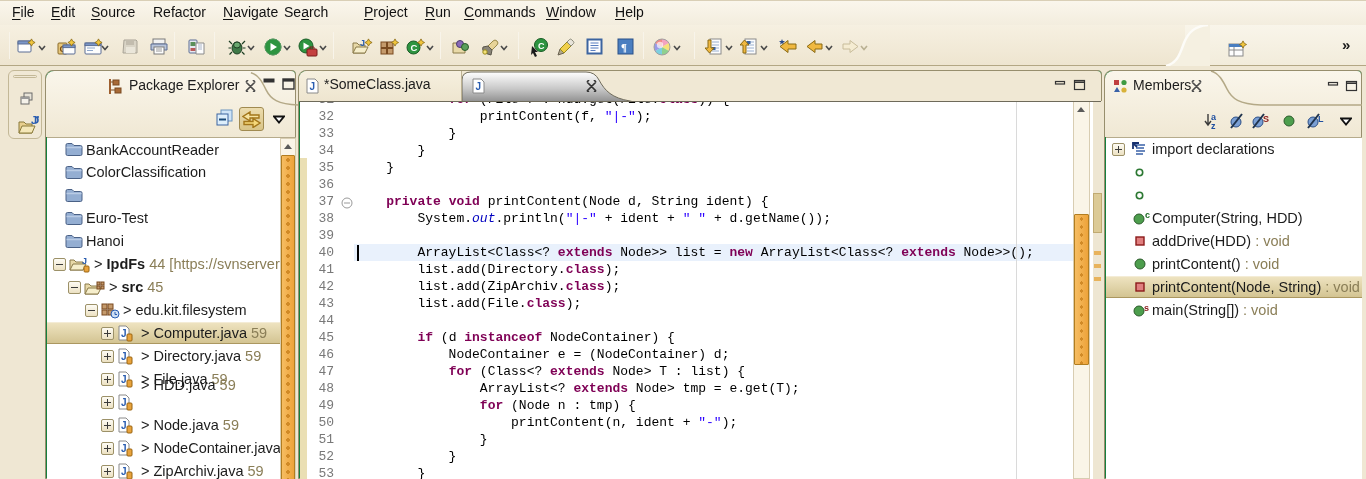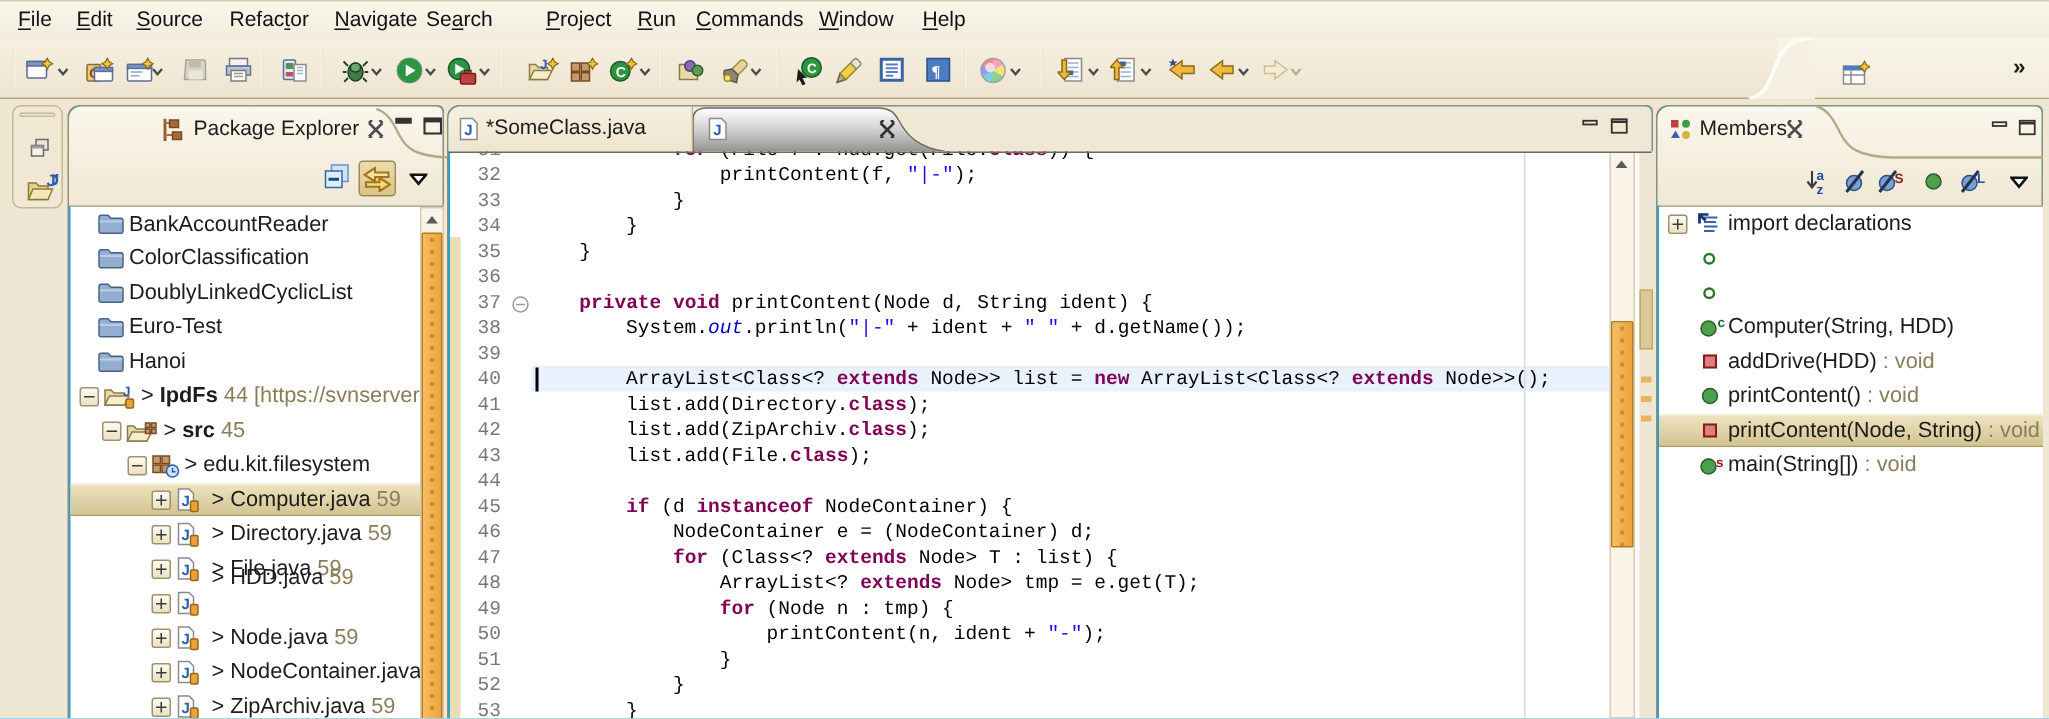--- a/index.html
+++ b/index.html
@@ -10,21 +10,21 @@
 #menubar{position:absolute;left:0;top:0;width:1366px;height:25px;
   background:linear-gradient(#faf6ec,#f3edde);border-top:1px solid #d9cfb6;
   font-size:14px;color:#111;}
 #menubar span{position:absolute;top:3px;}
 #menubar u{text-decoration:underline;text-underline-offset:2px;}
 
 #toolbar{position:absolute;left:0;top:25px;width:1366px;height:41px;
   background:linear-gradient(#f6f0e1,#eee5d0);border-bottom:1px solid #b3a784;}
 .tsep{position:absolute;top:7px;width:1px;height:27px;background:#cbbf9f;border-right:1px solid #f8f4ea;}
 
-.panel{position:absolute;background:#0ea5e9;}
+.panel{position:absolute;background:#15803d;}
 .phead{position:absolute;left:0;top:0;right:0;background:linear-gradient(#faf6eb,#f0e8d4);}
 .pwhite{position:absolute;background:#fff;overflow:hidden;}
 .ptext{font-size:14px;color:#1c1c1c;}
 
 .trow{position:absolute;height:23px;line-height:23px;white-space:nowrap;font-size:14.5px;color:#1c1c1c;}
 .num{color:#8a7e57;}
 .sel{position:absolute;background:linear-gradient(#eee3c0,#d3c492);border-top:1px solid #f4ecd6;border-bottom:1px solid #ab9760;}
 .ebox{position:absolute;width:13px;height:13px;background:linear-gradient(#fdfbf4,#ece1c2);border:1px solid #9c9168;border-radius:2px;}
 .ebox:before{content:"";position:absolute;left:2px;right:2px;top:5px;height:1px;background:#3a3a3a;}
 .ebox.plus:after{content:"";position:absolute;top:2px;bottom:2px;left:5px;width:1px;background:#3a3a3a;}
@@ -316,21 +316,20 @@
       <div class="trow" style="left:39px;top:1px;">BankAccountReader</div>
       <svg class="abs" style="left:18px;top:27px" width="18" height="15" viewBox="0 0 18 15">
 <path d="M1,3 Q1,1.5 2.5,1.5 L7,1.5 L9,3.5 L15.5,3.5 Q17,3.5 17,5 L17,12 Q17,13.5 15.5,13.5 L2.5,13.5 Q1,13.5 1,12 Z" fill="#94aed2" stroke="#4a6186"></path>
 <path d="M1.5,5.5 L16.5,5.5" stroke="#b9cbe4" stroke-width="1.5"></path>
 </svg>
       <div class="trow" style="left:39px;top:23px;">ColorClassification</div>
       <svg class="abs" style="left:18px;top:50px" width="18" height="15" viewBox="0 0 18 15">
 <path d="M1,3 Q1,1.5 2.5,1.5 L7,1.5 L9,3.5 L15.5,3.5 Q17,3.5 17,5 L17,12 Q17,13.5 15.5,13.5 L2.5,13.5 Q1,13.5 1,12 Z" fill="#94aed2" stroke="#4a6186"></path>
 <path d="M1.5,5.5 L16.5,5.5" stroke="#b9cbe4" stroke-width="1.5"></path>
 </svg>
-      <div class="trow" style="left:39px;top:46px;">DoublyLinkedCyclicList</div>
       <svg class="abs" style="left:18px;top:73px" width="18" height="15" viewBox="0 0 18 15">
 <path d="M1,3 Q1,1.5 2.5,1.5 L7,1.5 L9,3.5 L15.5,3.5 Q17,3.5 17,5 L17,12 Q17,13.5 15.5,13.5 L2.5,13.5 Q1,13.5 1,12 Z" fill="#94aed2" stroke="#4a6186"></path>
 <path d="M1.5,5.5 L16.5,5.5" stroke="#b9cbe4" stroke-width="1.5"></path>
 </svg>
       <div class="trow" style="left:39px;top:69px;">Euro-Test</div>
       <svg class="abs" style="left:18px;top:96px" width="18" height="15" viewBox="0 0 18 15">
 <path d="M1,3 Q1,1.5 2.5,1.5 L7,1.5 L9,3.5 L15.5,3.5 Q17,3.5 17,5 L17,12 Q17,13.5 15.5,13.5 L2.5,13.5 Q1,13.5 1,12 Z" fill="#94aed2" stroke="#4a6186"></path>
 <path d="M1.5,5.5 L16.5,5.5" stroke="#b9cbe4" stroke-width="1.5"></path>
 </svg>
       <div class="trow" style="left:39px;top:92px;">Hanoi</div>

